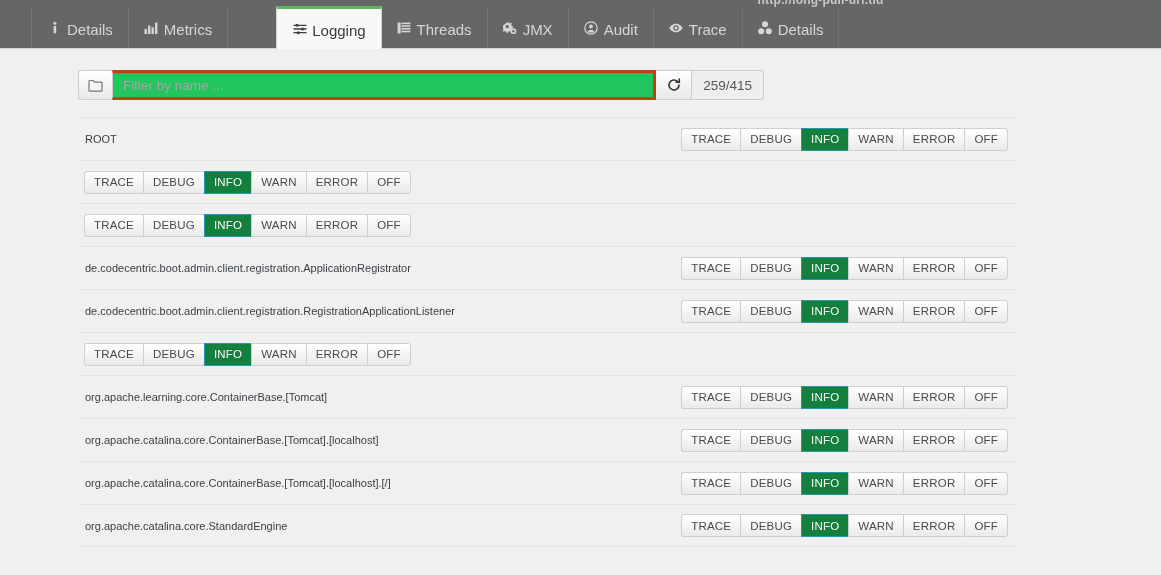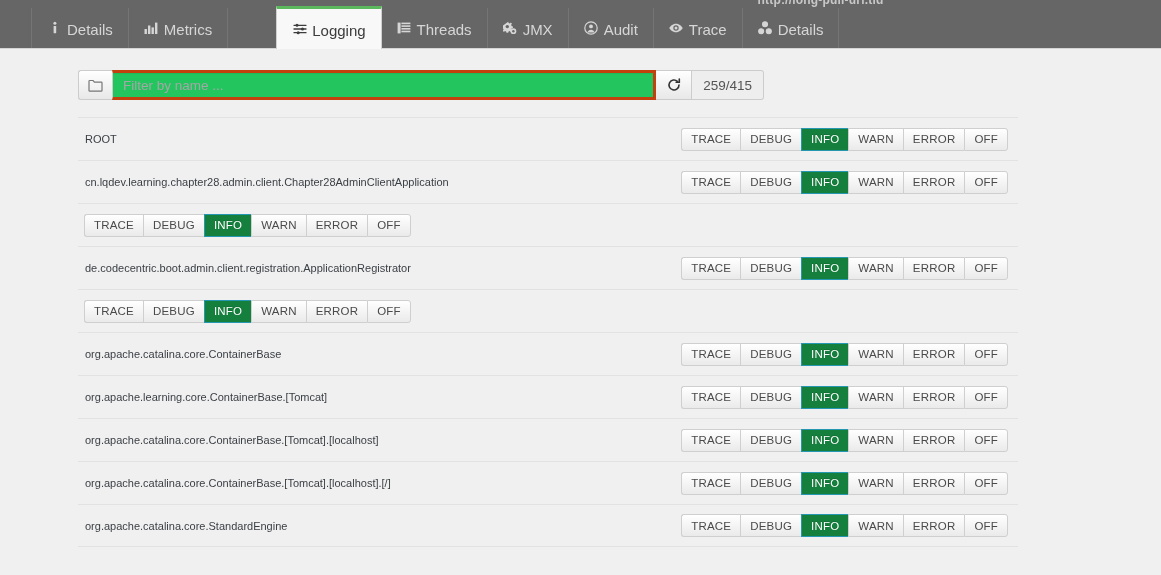--- a/index.html
+++ b/index.html
@@ -302,21 +302,20 @@
         <div class="btn-group">
           <div class="lvl-btn">TRACE</div>
           <div class="lvl-btn">DEBUG</div>
           <div class="lvl-btn active">INFO</div>
           <div class="lvl-btn">WARN</div>
           <div class="lvl-btn">ERROR</div>
           <div class="lvl-btn">OFF</div>
         </div>
       </div>
       <div class="logger-row">
-        <div class="logger-name">cn.lqdev.learning.chapter28.admin.client.Chapter28AdminClientApplication</div>
         <div class="btn-group">
           <div class="lvl-btn">TRACE</div>
           <div class="lvl-btn">DEBUG</div>
           <div class="lvl-btn active">INFO</div>
           <div class="lvl-btn">WARN</div>
           <div class="lvl-btn">ERROR</div>
           <div class="lvl-btn">OFF</div>
         </div>
       </div>
       <div class="logger-row">
@@ -334,31 +333,31 @@
         <div class="btn-group">
           <div class="lvl-btn">TRACE</div>
           <div class="lvl-btn">DEBUG</div>
           <div class="lvl-btn active">INFO</div>
           <div class="lvl-btn">WARN</div>
           <div class="lvl-btn">ERROR</div>
           <div class="lvl-btn">OFF</div>
         </div>
       </div>
       <div class="logger-row">
-        <div class="btn-group">
-          <div class="lvl-btn">TRACE</div>
-          <div class="lvl-btn">DEBUG</div>
-          <div class="lvl-btn active">INFO</div>
-          <div class="lvl-btn">WARN</div>
-          <div class="lvl-btn">ERROR</div>
-          <div class="lvl-btn">OFF</div>
-        </div>
-      </div>
-      <div class="logger-row">
-        <div class="logger-name">org.apache.catalina.core.ContainerBase</div>
+        <div class="logger-name">de.codecentric.boot.admin.client.registration.RegistrationApplicationListener</div>
+        <div class="btn-group">
+          <div class="lvl-btn">TRACE</div>
+          <div class="lvl-btn">DEBUG</div>
+          <div class="lvl-btn active">INFO</div>
+          <div class="lvl-btn">WARN</div>
+          <div class="lvl-btn">ERROR</div>
+          <div class="lvl-btn">OFF</div>
+        </div>
+      </div>
+      <div class="logger-row">
         <div class="btn-group">
           <div class="lvl-btn">TRACE</div>
           <div class="lvl-btn">DEBUG</div>
           <div class="lvl-btn active">INFO</div>
           <div class="lvl-btn">WARN</div>
           <div class="lvl-btn">ERROR</div>
           <div class="lvl-btn">OFF</div>
         </div>
       </div>
       <div class="logger-row">

